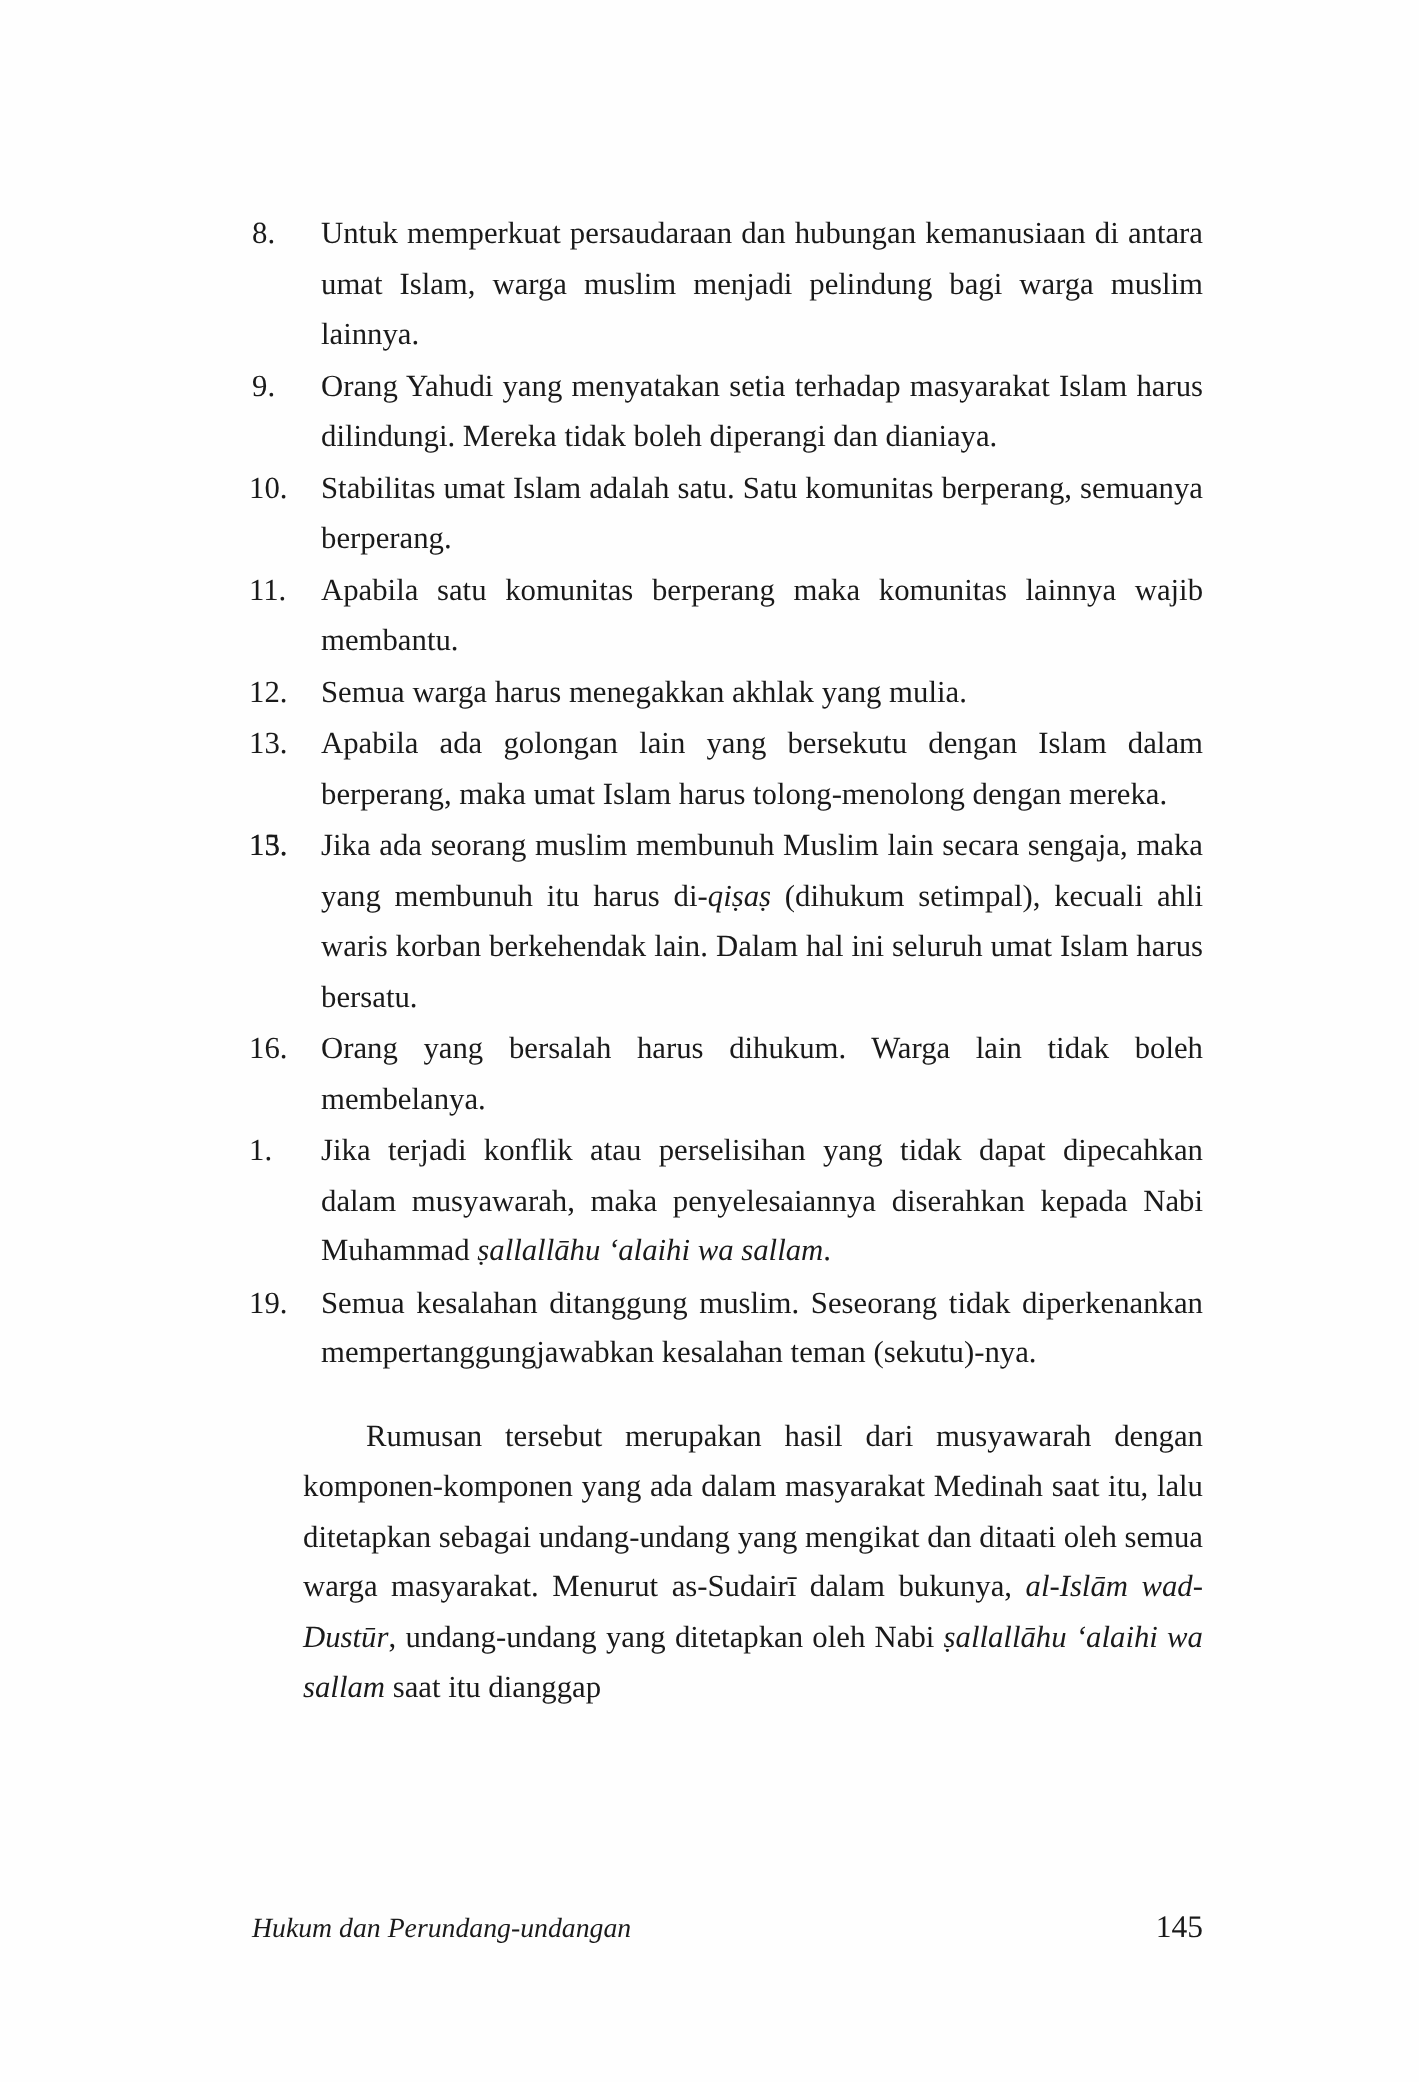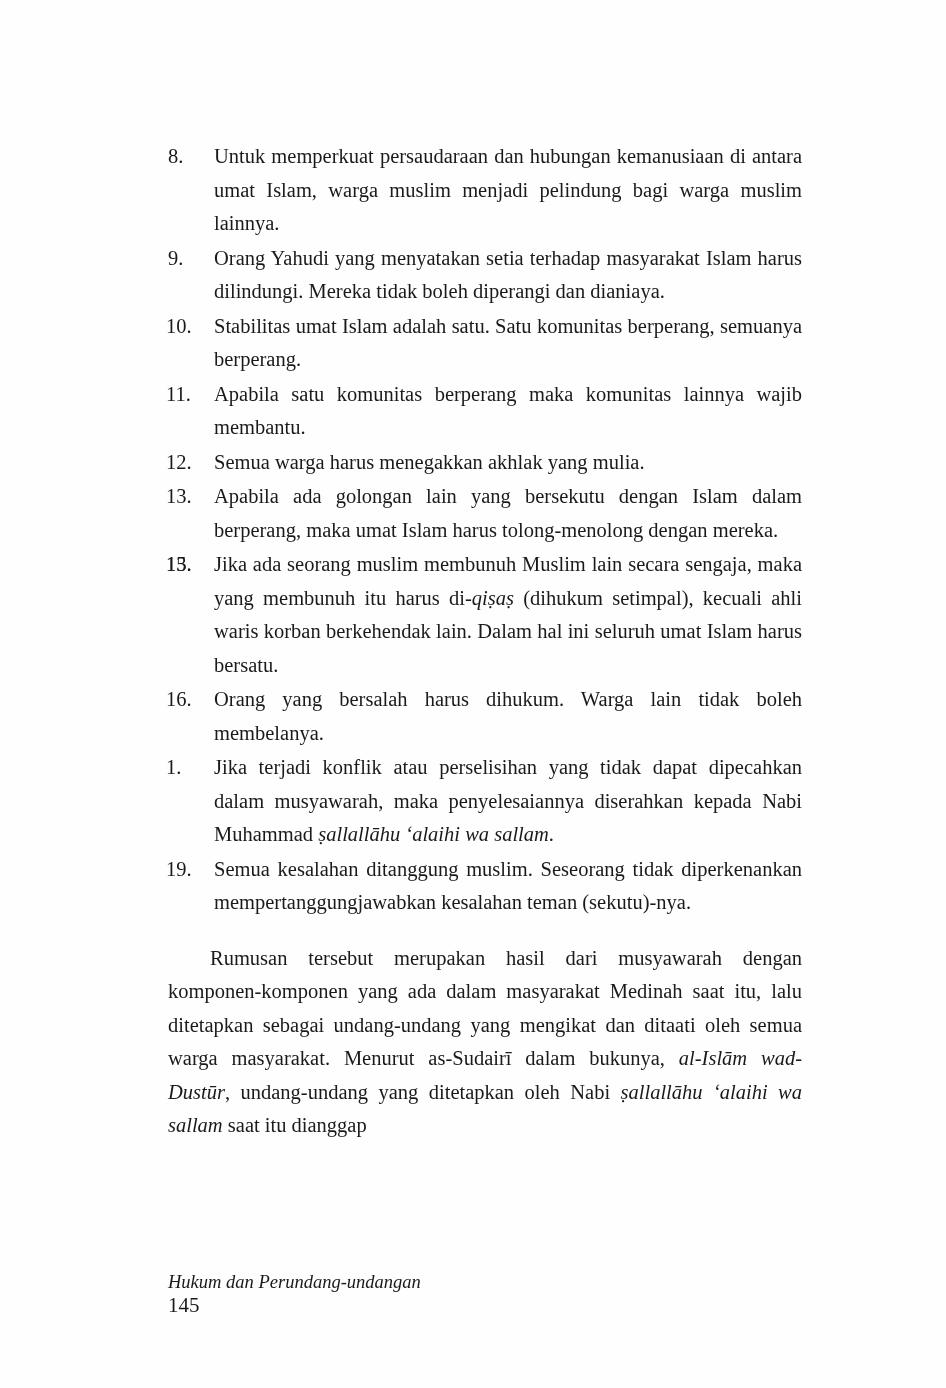--- a/index.html
+++ b/index.html
@@ -54,31 +54,31 @@
   ol.numbered li .num.wide {
     left: -2px;
   }
   .para {
     font-size: 20.5px;
     line-height: 33.5px;
     text-align: justify;
     text-justify: inter-word;
     text-indent: 42px;
     margin-top: 22px;
+    margin-left: 34px;
   }
   i, em { }
   .footer {
     position: absolute;
     left: 168px;
     top: 1272px;
     width: 634px;
     display: flex;
     justify-content: space-between;
     align-items: baseline;
-    flex-direction: column;
   }
   .footer .runhead {
     font-style: italic;
     font-size: 18.5px;
   }
   .footer .pageno {
     font-size: 21px;
   }
   
   .just { text-align: justify; text-align-last: left; }

